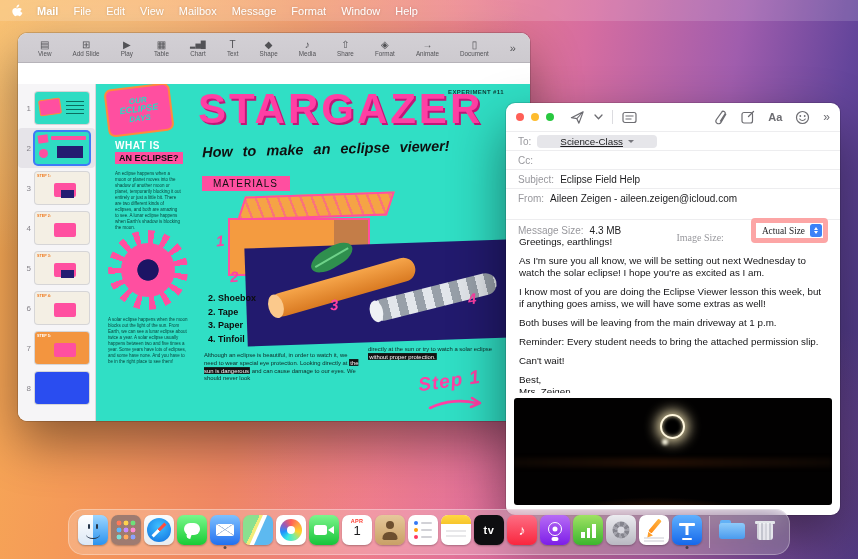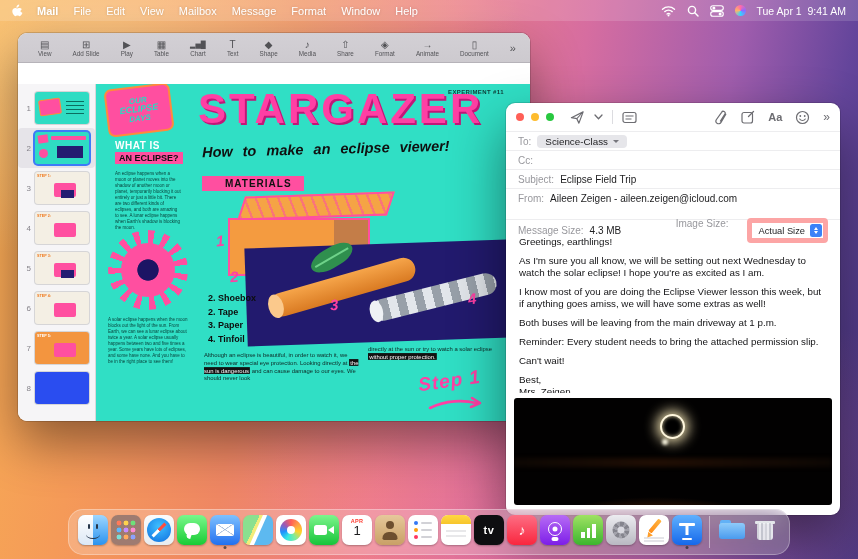--- a/index.html
+++ b/index.html
@@ -72,21 +72,21 @@
   .s50 { transform:scale(.5); transform-origin:0 0; width:200%; font-size:9px; line-height:1.35; color:#08443d; }
   .s62 { transform:scale(.62); transform-origin:0 0; width:161%; font-size:9.5px; line-height:1.35; color:#0d2a26; }
   .sun { position:absolute; left:12px; top:146px; width:80px; height:80px; }
   .sun .spikes { position:absolute; inset:0; border-radius:50%; background:repeating-conic-gradient(#ff4fa0 0 10deg, transparent 10deg 24deg); }
   .sun .core { position:absolute; inset:13px; border-radius:50%; background:radial-gradient(circle,#1b1464 0 27%, #ff4fa0 29%); }
   .solartxt { position:absolute; left:12px; top:232px; width:82px; height:100px; overflow:hidden; }
   .big-title { position:absolute; left:102px; top:1px; font-size:42px; font-weight:800; letter-spacing:3px; color:#ff3fa4;
     text-shadow:2px 2px 0 #c21678; white-space:nowrap; }
   .subtitle { position:absolute; left:106px; top:57px; font-size:14.5px; font-weight:700; font-style:italic; color:#101010;
     word-spacing:6px; transform:rotate(-1.5deg); white-space:nowrap; }
-  .mat-chip { position:absolute; left:106px; top:92px; background:#ff4fa0; color:#111; font-size:10px; font-weight:700; letter-spacing:1px; padding:2px 12px 2px 23px; }
+  .mat-chip { position:absolute; left:106px; top:92px; background:#ff4fa0; color:#111; font-size:10px; font-weight:400; letter-spacing:1px; padding:2px 12px 2px 11px; }
   .shoebox { position:absolute; left:112px; top:110px; width:200px; height:96px; }
   .lid { position:absolute; left:34px; top:0; width:148px; height:24px; background:#f5a445; border:2px solid #ff4fa0; transform:skewX(-20deg) rotate(-2deg);
     background-image:repeating-linear-gradient(55deg, rgba(255,79,160,.55) 0 2px, transparent 2px 9px); }
   .boxbody { position:absolute; left:20px; top:24px; width:142px; height:58px; background:#f49b40; border:2px solid #ff4fa0; }
   .boxshade { position:absolute; right:0; top:0; bottom:0; width:34px; background:rgba(27,20,100,.22); }
   .navyrect { position:absolute; left:150px; top:160px; width:262px; height:98px; background:#221a6e; transform:rotate(-2deg); }
   .roll { position:absolute; left:22px; top:30px; width:150px; height:24px; border-radius:12px; background:linear-gradient(180deg,#f6a54a,#d97a22); transform:rotate(-14deg); }
   .roll .cap { position:absolute; left:-2px; top:0; width:15px; height:24px; border-radius:50%; background:#fbc98c; }
   .leaf { position:absolute; left:64px; top:2px; width:46px; height:20px; background:#2f8f4e; border-radius:50% 50% 50% 50% / 60% 60% 60% 60%; transform:rotate(-28deg); }
   .leaf:after { content:""; position:absolute; left:4px; top:9px; width:38px; height:1.5px; background:#6fd38a; }
@@ -113,23 +113,23 @@
   .mail-traffic .tl { width:8px; height:8px; }
   .mti { display:flex; align-items:center; color:#6d6d72; }
   .mt-left { display:flex; align-items:center; gap:9px; margin-left:16px; }
   .mt-right { margin-left:auto; display:flex; align-items:center; gap:13px; }
   .mdiv { width:1px; height:14px; background:#dcdce0; }
   .aa { font-size:11px; color:#6d6d72; font-weight:600; }
   .more-glyph { font-size:12px; color:#6d6d72; }
   .mrow { height:19px; display:flex; align-items:center; padding:0 12px; border-top:1px solid #ededef; font-size:10px; color:#1d1d1f; }
   .mrow.size { height:22px;margin-top:12px; }
   .mlabel { color:#98989d; margin-right:6px; white-space:nowrap; }
-  .token { display:inline-flex; align-items:center; background:#e6e6ea; border-radius:4px; padding:1px 8px; font-size:9.8px; }
+  .token { display:inline-flex; align-items:center; background:#e6e6ea; border-radius:4px; padding:1px 23px; font-size:9.8px;text-decoration:underline; }
   .tkchev { width:0; height:0; border-left:3px solid transparent; border-right:3px solid transparent; border-top:3.5px solid #77777d; margin-left:5px; }
-  .msp { margin-left:auto; display:flex; align-items:flex-start; gap:13px; }
+  .msp { margin-left:auto; display:flex; align-items:flex-end; gap:21px;font-family:Liberation Serif, serif; }
   .popup { display:inline-flex; align-items:center; border:5px solid #fca5a5; border-radius:4px; background:#fff; padding:1px 1px 1px 6px; font-size:9.3px; gap:5px; }
   .popchevs { width:12px; height:13px; background:#3b82f7; border-radius:2.5px; display:flex; flex-direction:column; align-items:center; justify-content:center; gap:1.5px; }
   .pc-up { width:0; height:0; border-left:2.5px solid transparent; border-right:2.5px solid transparent; border-bottom:3px solid #fff; }
   .pc-dn { width:0; height:0; border-left:2.5px solid transparent; border-right:2.5px solid transparent; border-top:3px solid #fff; }
   .mbody { position:absolute; left:0; right:0; top:126px; height:164px; padding:7px 13px; font-size:9.8px; line-height:1.26; color:#141416; overflow:hidden; }
   .mbody p { margin:0 0 6.5px; }
   .mbody p.tight { margin:0; }
   .attachment { position:absolute; left:8px; right:8px; top:295px; height:107px; border-radius:3px; overflow:hidden; background:#020101; }
   .att-glow { position:absolute; left:-15%; right:-15%; bottom:-45%; height:125%;
     background:radial-gradient(52% 58% at 46% 100%, rgba(255,148,42,.95), rgba(186,82,18,.5) 40%, rgba(40,18,4,0) 72%); }
@@ -236,40 +236,20 @@
     </span>
     <span class="mi app">Mail</span>
     <span class="mi">File</span>
     <span class="mi">Edit</span>
     <span class="mi">View</span>
     <span class="mi">Mailbox</span>
     <span class="mi">Message</span>
     <span class="mi">Format</span>
     <span class="mi">Window</span>
     <span class="mi">Help</span>
-    <span class="mb-right">
-      <svg width="15" height="12" viewBox="0 0 15 12">
-          <path d="M1.5 4.2a9 9 0 0 1 12 0" fill="none" stroke="#fff" stroke-width="1.4" stroke-linecap="round"></path>
-          <path d="M3.8 6.6a6 6 0 0 1 7.4 0" fill="none" stroke="#fff" stroke-width="1.4" stroke-linecap="round"></path>
-          <path d="M6 9a3 3 0 0 1 3 0" fill="none" stroke="#fff" stroke-width="1.4" stroke-linecap="round"></path>
-          <circle cx="7.5" cy="10.6" r="1" fill="#fff"></circle>
-        </svg>
-      <svg width="12" height="12" viewBox="0 0 12 12">
-          <circle cx="5" cy="5" r="3.6" fill="none" stroke="#fff" stroke-width="1.4"></circle>
-          <line x1="7.8" y1="7.8" x2="11" y2="11" stroke="#fff" stroke-width="1.4" stroke-linecap="round"></line>
-        </svg>
-      <svg width="14" height="12" viewBox="0 0 14 12">
-          <rect x=".7" y=".8" width="12.6" height="4.6" rx="2.3" fill="none" stroke="#fff" stroke-width="1.1"></rect>
-          <circle cx="3.9" cy="3.1" r="1.5" fill="#fff"></circle>
-          <rect x=".7" y="6.6" width="12.6" height="4.6" rx="2.3" fill="none" stroke="#fff" stroke-width="1.1"></rect>
-          <circle cx="10.1" cy="8.9" r="1.5" fill="#fff"></circle>
-        </svg>
-      <span class="siri-dot"></span>
-      <span class="mb-clock">Tue Apr 1  9:41 AM</span>
-    </span>
   </div>
 
   <div class="kn">
     <div class="kn-toolbar">
       <span class="tb">
           <span class="tbi">▤</span>
           <span class="tbl">View</span>
         </span>
       <span class="tb">
           <span class="tbi">⊞</span>
@@ -498,21 +478,21 @@
       <span class="token">
           <span>Science-Class</span>
           <span class="tkchev"></span>
         </span>
     </div>
     <div class="mrow">
       <span class="mlabel">Cc:</span>
     </div>
     <div class="mrow">
       <span class="mlabel">Subject:</span>
-      <span>Eclipse Field Trip</span>
+      <span>Eclipse Field Help</span>
     </div>
     <div class="mrow">
       <span class="mlabel">From:</span>
       <span>Aileen Zeigen - aileen.zeigen@icloud.com</span>
     </div>
     <div class="mrow size">
       <span class="mlabel">Message Size:</span>
       <span>4.3 MB</span>
       <span class="msp">
         <span class="mlabel">Image Size:</span>

